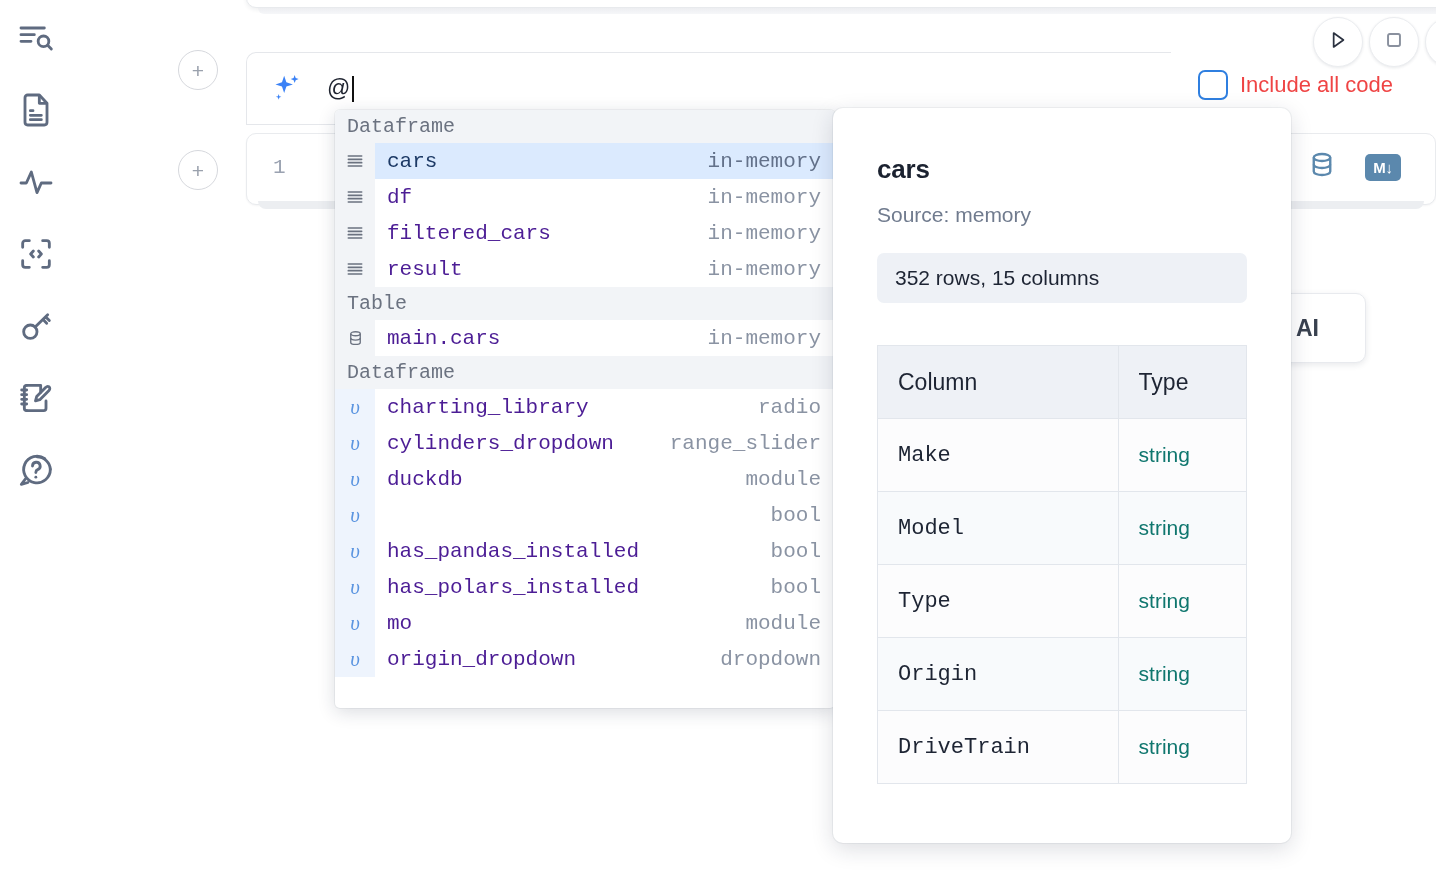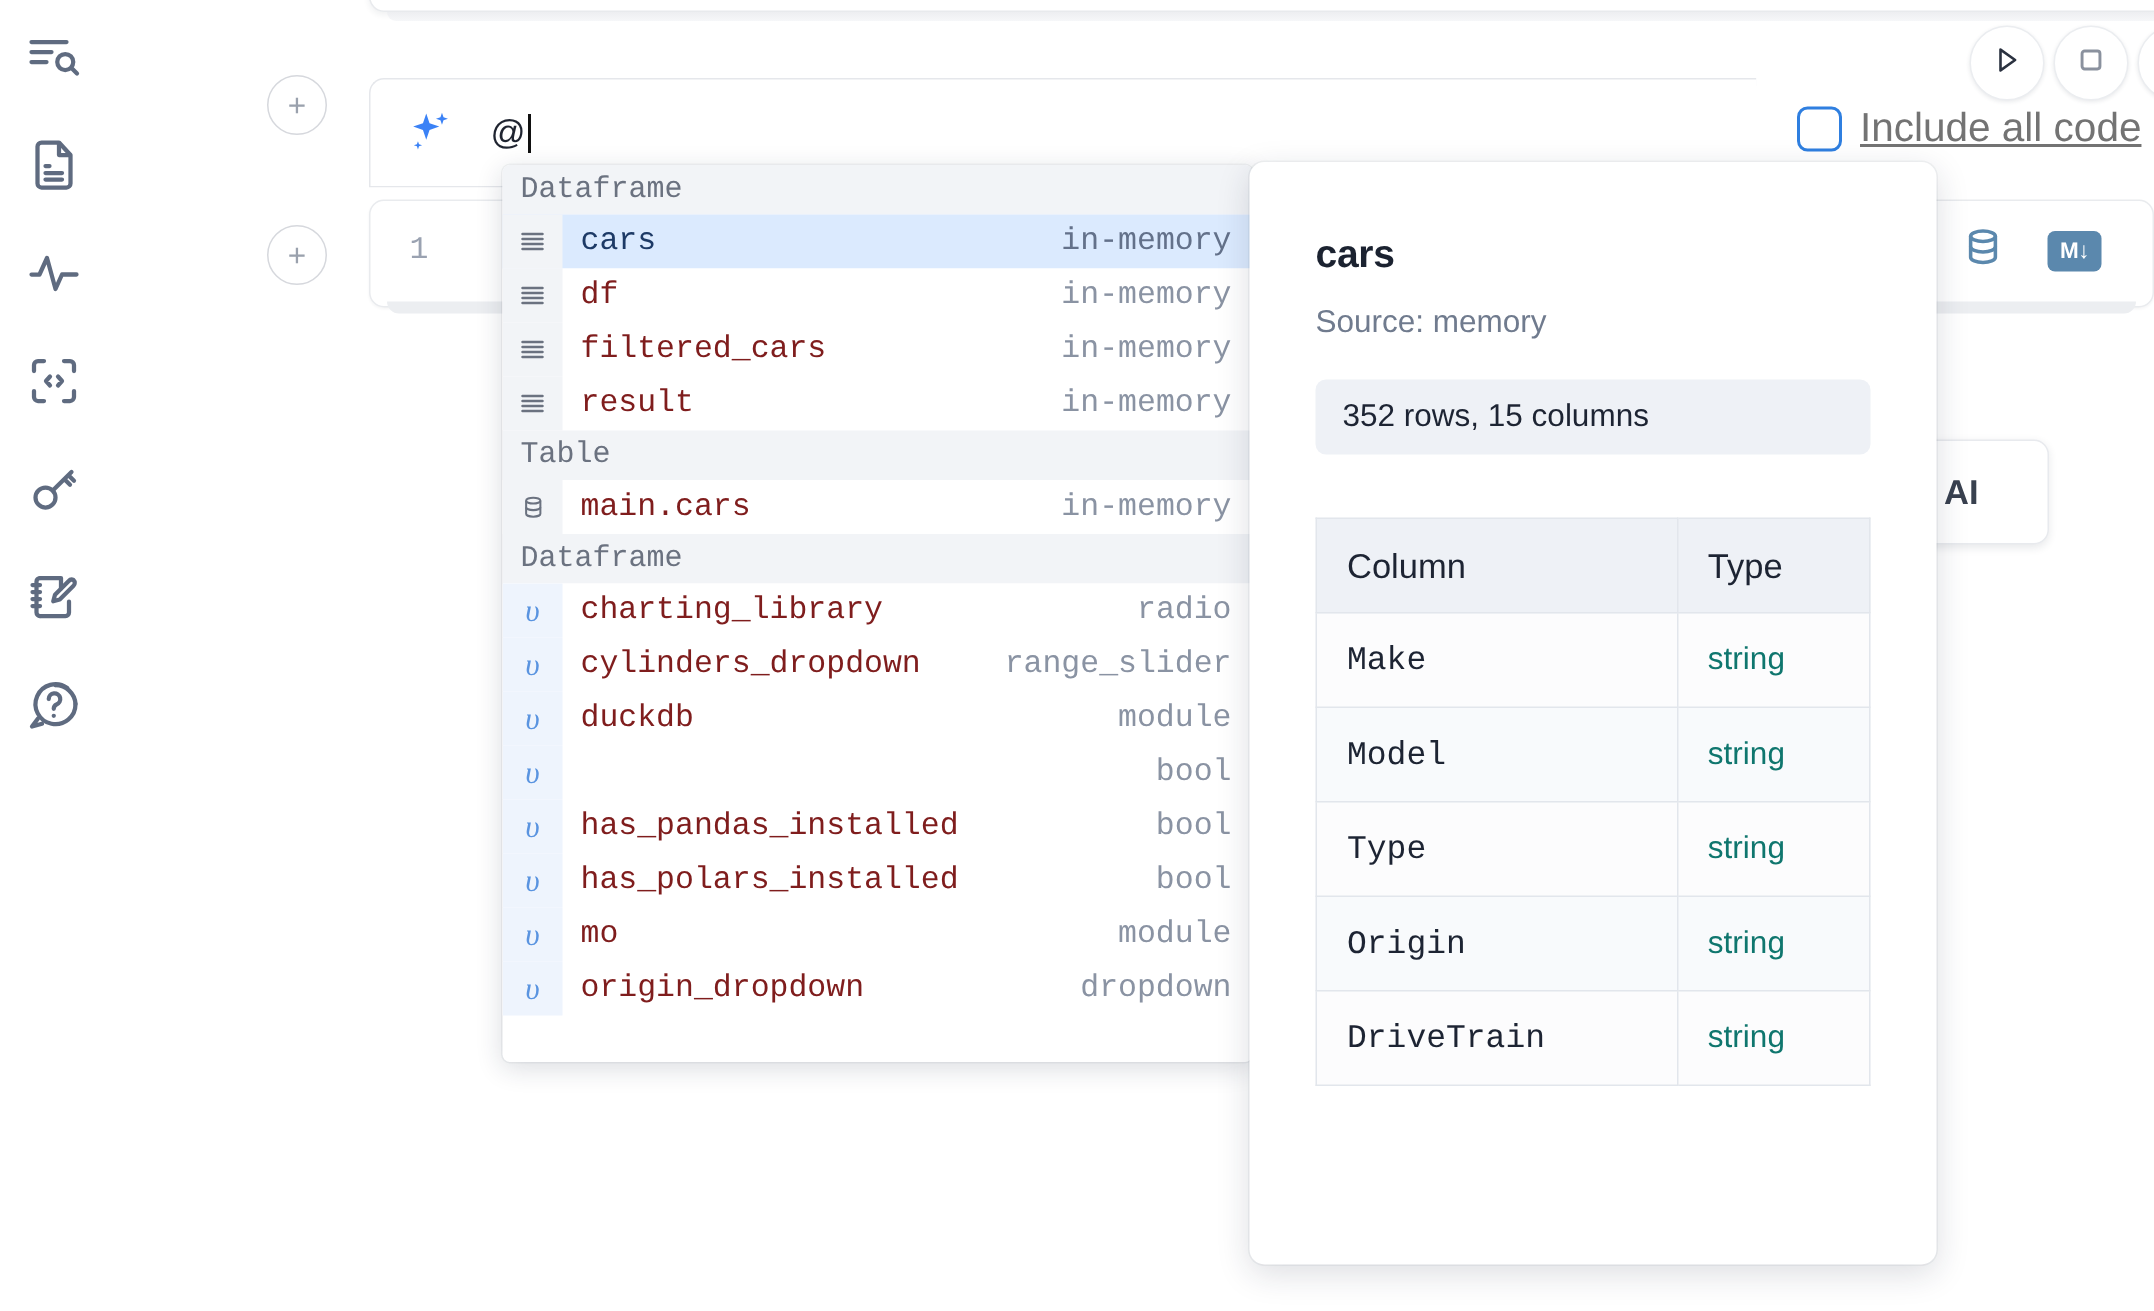--- a/index.html
+++ b/index.html
@@ -68,21 +68,21 @@
 
   
   .include-row {
     position:absolute; left:1198px; top:70px;
     display:flex; align-items:center; gap:12px;
   }
   .chk {
     width:30px; height:30px; border-radius:7px;
     border:2.2px solid #2f7fe0; background:#fff; cursor:pointer;
   }
-  .include-label { font-size:27px; color:#737373;text-decoration:underline; }
+  .include-label { font-size:22px; color:#ef4444; }
 
   
   .code-cell {
     position:absolute; left:246px; top:133px; width:1190px; height:72px;
     background:#fff; border:1px solid #e9ebee; border-radius:10px;
     box-shadow: 0 1px 2px rgba(30,40,60,.05);
   }
   .code-cell-shadow {
     position:absolute; left:258px; top:201px; width:1166px; height:8px;
     background:#eceef1; border-radius:0 0 9px 9px;
@@ -123,21 +123,21 @@
   .ac-row {
     height:36px; display:flex; align-items:center;
     font-family:"Liberation Mono", monospace; font-size:21px;
     cursor:pointer; background:#fff;
   }
   .ac-row .gutter {
     width:40px; min-width:40px; height:36px; background:#f2f4f7;
     display:flex; align-items:center; justify-content:center; color:#6b7280;
   }
   .ac-row.var .gutter { background:#eef4fd; color:#5a94e0; font-style:italic; font-size:19px; }
-  .ac-row .name { padding-left:12px; color:#7f1d1d; white-space:nowrap; }
+  .ac-row .name { padding-left:12px; color:#4c1d95; white-space:nowrap; }
   .ac-row .meta {
     margin-left:auto; padding-right:14px; color:#8a93a3; white-space:nowrap;
   }
   .ac-row.selected { background:#dbeafe; }
   .ac-row.selected .name { color:#1d3a66; }
   .ac-row.selected .meta { color:#63718a; }
 
   
   .detail {
     position:absolute; left:833px; top:108px; width:458px; height:735px;
@@ -147,21 +147,21 @@
   }
   .detail-inner { padding:46px 44px 0 44px; }
   .detail-title { font-size:26px; font-weight:bold; color:#1b2230; letter-spacing:-.2px; }
   .detail-source { margin-top:18px; font-size:21px; color:#707b8e; }
   .detail-badge {
     margin-top:26px; background:#eef1f6; border-radius:7px;
     padding:13px 18px; font-size:21px; color:#1d2433;
   }
   .detail-table { margin-top:42px; width:370px; border-collapse:collapse; }
   .detail-table th, .detail-table td {
-    border:1px solid #e2e6ec; text-align:left; padding:0 20px; height:63px;
+    border:1px solid #e2e6ec; text-align:left; padding:0 20px; height:73px;
   }
   .detail-table th { background:#eef1f6; font-weight:normal; font-size:23px; color:#1d2433; }
   .detail-table td.col-name {
     font-family:"Liberation Mono", monospace; font-size:22px; color:#1d2433; background:#fcfcfd;
   }
   .detail-table td.col-type { font-size:21px; color:#0f766e; background:#fcfcfd; }
   .detail-table tr:nth-child(even) td { background:#f8fafc; }
 </style>
 </head>
 <body>

